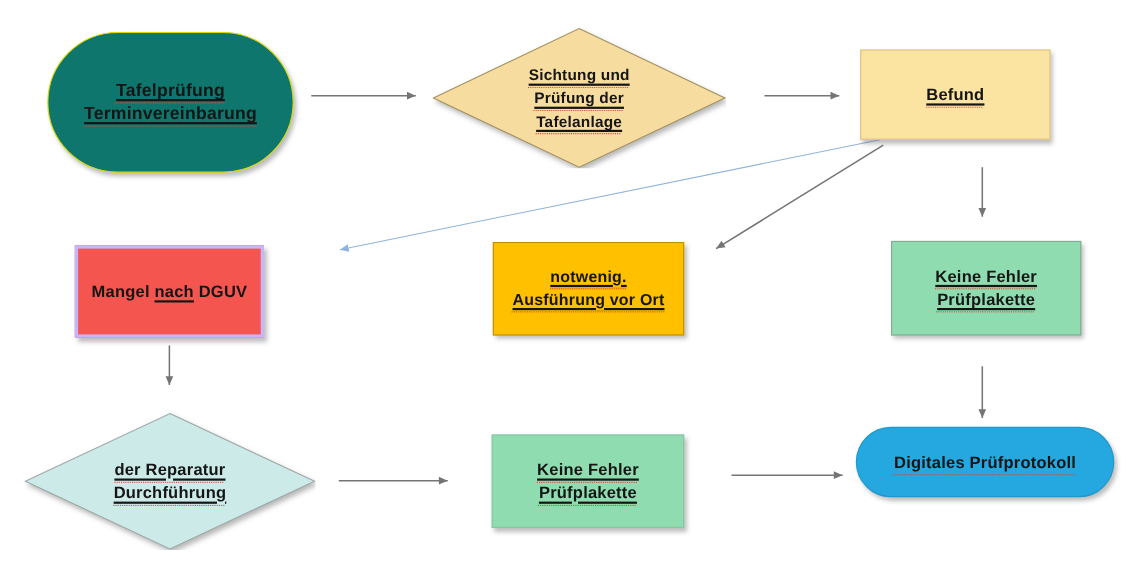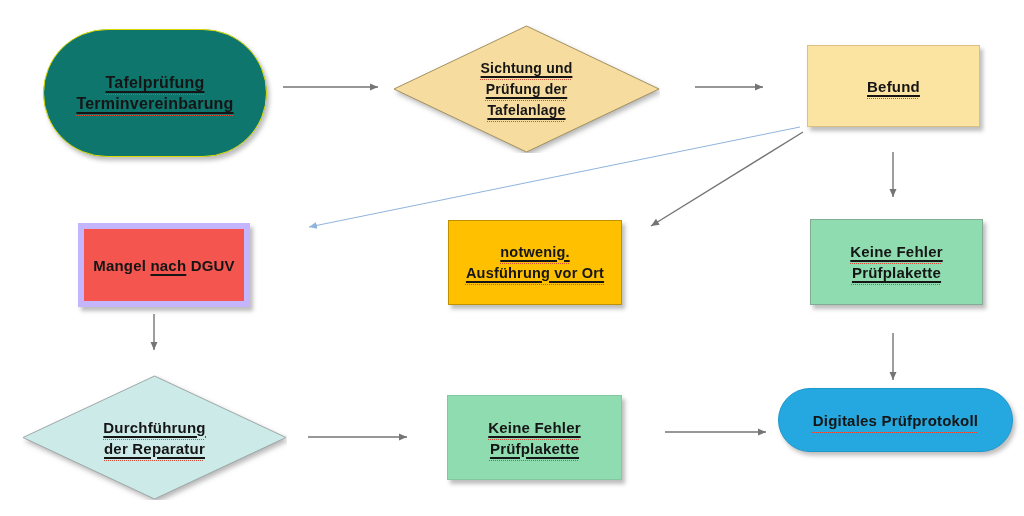--- a/index.html
+++ b/index.html
@@ -16,24 +16,24 @@
   .rectshape{box-shadow:2.5px 3.5px 4px rgba(110,110,110,.45);}
   .lines{display:flex;flex-direction:column;}
   .tl{display:block;line-height:21px;}
   
   .u{text-decoration:underline;text-decoration-thickness:1.5px;text-underline-offset:3px;}
   
   .sq{text-decoration:underline dotted #dd4733;text-decoration-thickness:1px;text-underline-offset:5.5px;}
 
   .n-start{left:43px;top:29px;width:224px;height:128px;border-radius:64px;
     background:#0f766e;border:1.5px solid #DADA00;font-size:16px;}
-  .n-befund{left:807px;top:45px;width:173px;height:82px;
+  .n-befund{left:782px;top:45px;width:173px;height:82px;
     background:#FBE3A2;border:1px solid #DCC083;font-size:15px;}
-  .n-mangel{left:78px;top:223px;width:172px;height:84px;
-    background:#F4564F;border:6px solid #c4b5fd;font-size:15px;}
+  .n-mangel{left:68px;top:223px;width:172px;height:84px;
+    background:#F4564F;border:3px solid #c4b5fd;font-size:15px;}
   .n-klein{left:448px;top:220px;width:174px;height:85px;
     background:#FFC000;border:1px solid #BF9000;font-size:14.5px;}
   .n-plak1{left:810px;top:219px;width:173px;height:86px;
     background:#8FDCB0;border:1px solid #82AB93;font-size:15px;}
   .n-plak2{left:447px;top:395px;width:175px;height:85px;
     background:#8FDCB0;border:1px solid #85C7A3;font-size:15px;}
   .n-proto{left:778px;top:388px;width:235px;height:64px;border-radius:41px;
     background:#25A8E0;border:1px solid #1E97CA;font-size:15px;}
 
   .diamond{position:absolute;z-index:2;}
@@ -116,22 +116,22 @@
       <span class="tl u"><span class="sq">Prüfplakette</span></span>
     </div>
   </div>
 
   <div class="diamond d-repair">
     <svg viewBox="0 0 265 125" preserveAspectRatio="none">
       <polygon class="dshape" points="132.5,1 264,62.5 132.5,124 1,62.5" fill="#CBEAE8" stroke="#9FA8A8" stroke-width="1" vector-effect="non-scaling-stroke"></polygon>
     </svg>
     <div class="overlay">
       <div class="lines">
+        <span class="tl u"><span class="sq">der Reparatur</span></span>
         <span class="tl u"><span class="sq">Durchführung</span></span>
-        <span class="tl u"><span class="sq">der Reparatur</span></span>
       </div>
     </div>
   </div>
 
   <div class="node rectshape n-plak2">
     <div class="lines">
       <span class="tl u"><span class="sq">Keine Fehler</span></span>
       <span class="tl u"><span class="sq">Prüfplakette</span></span>
     </div>
   </div>

